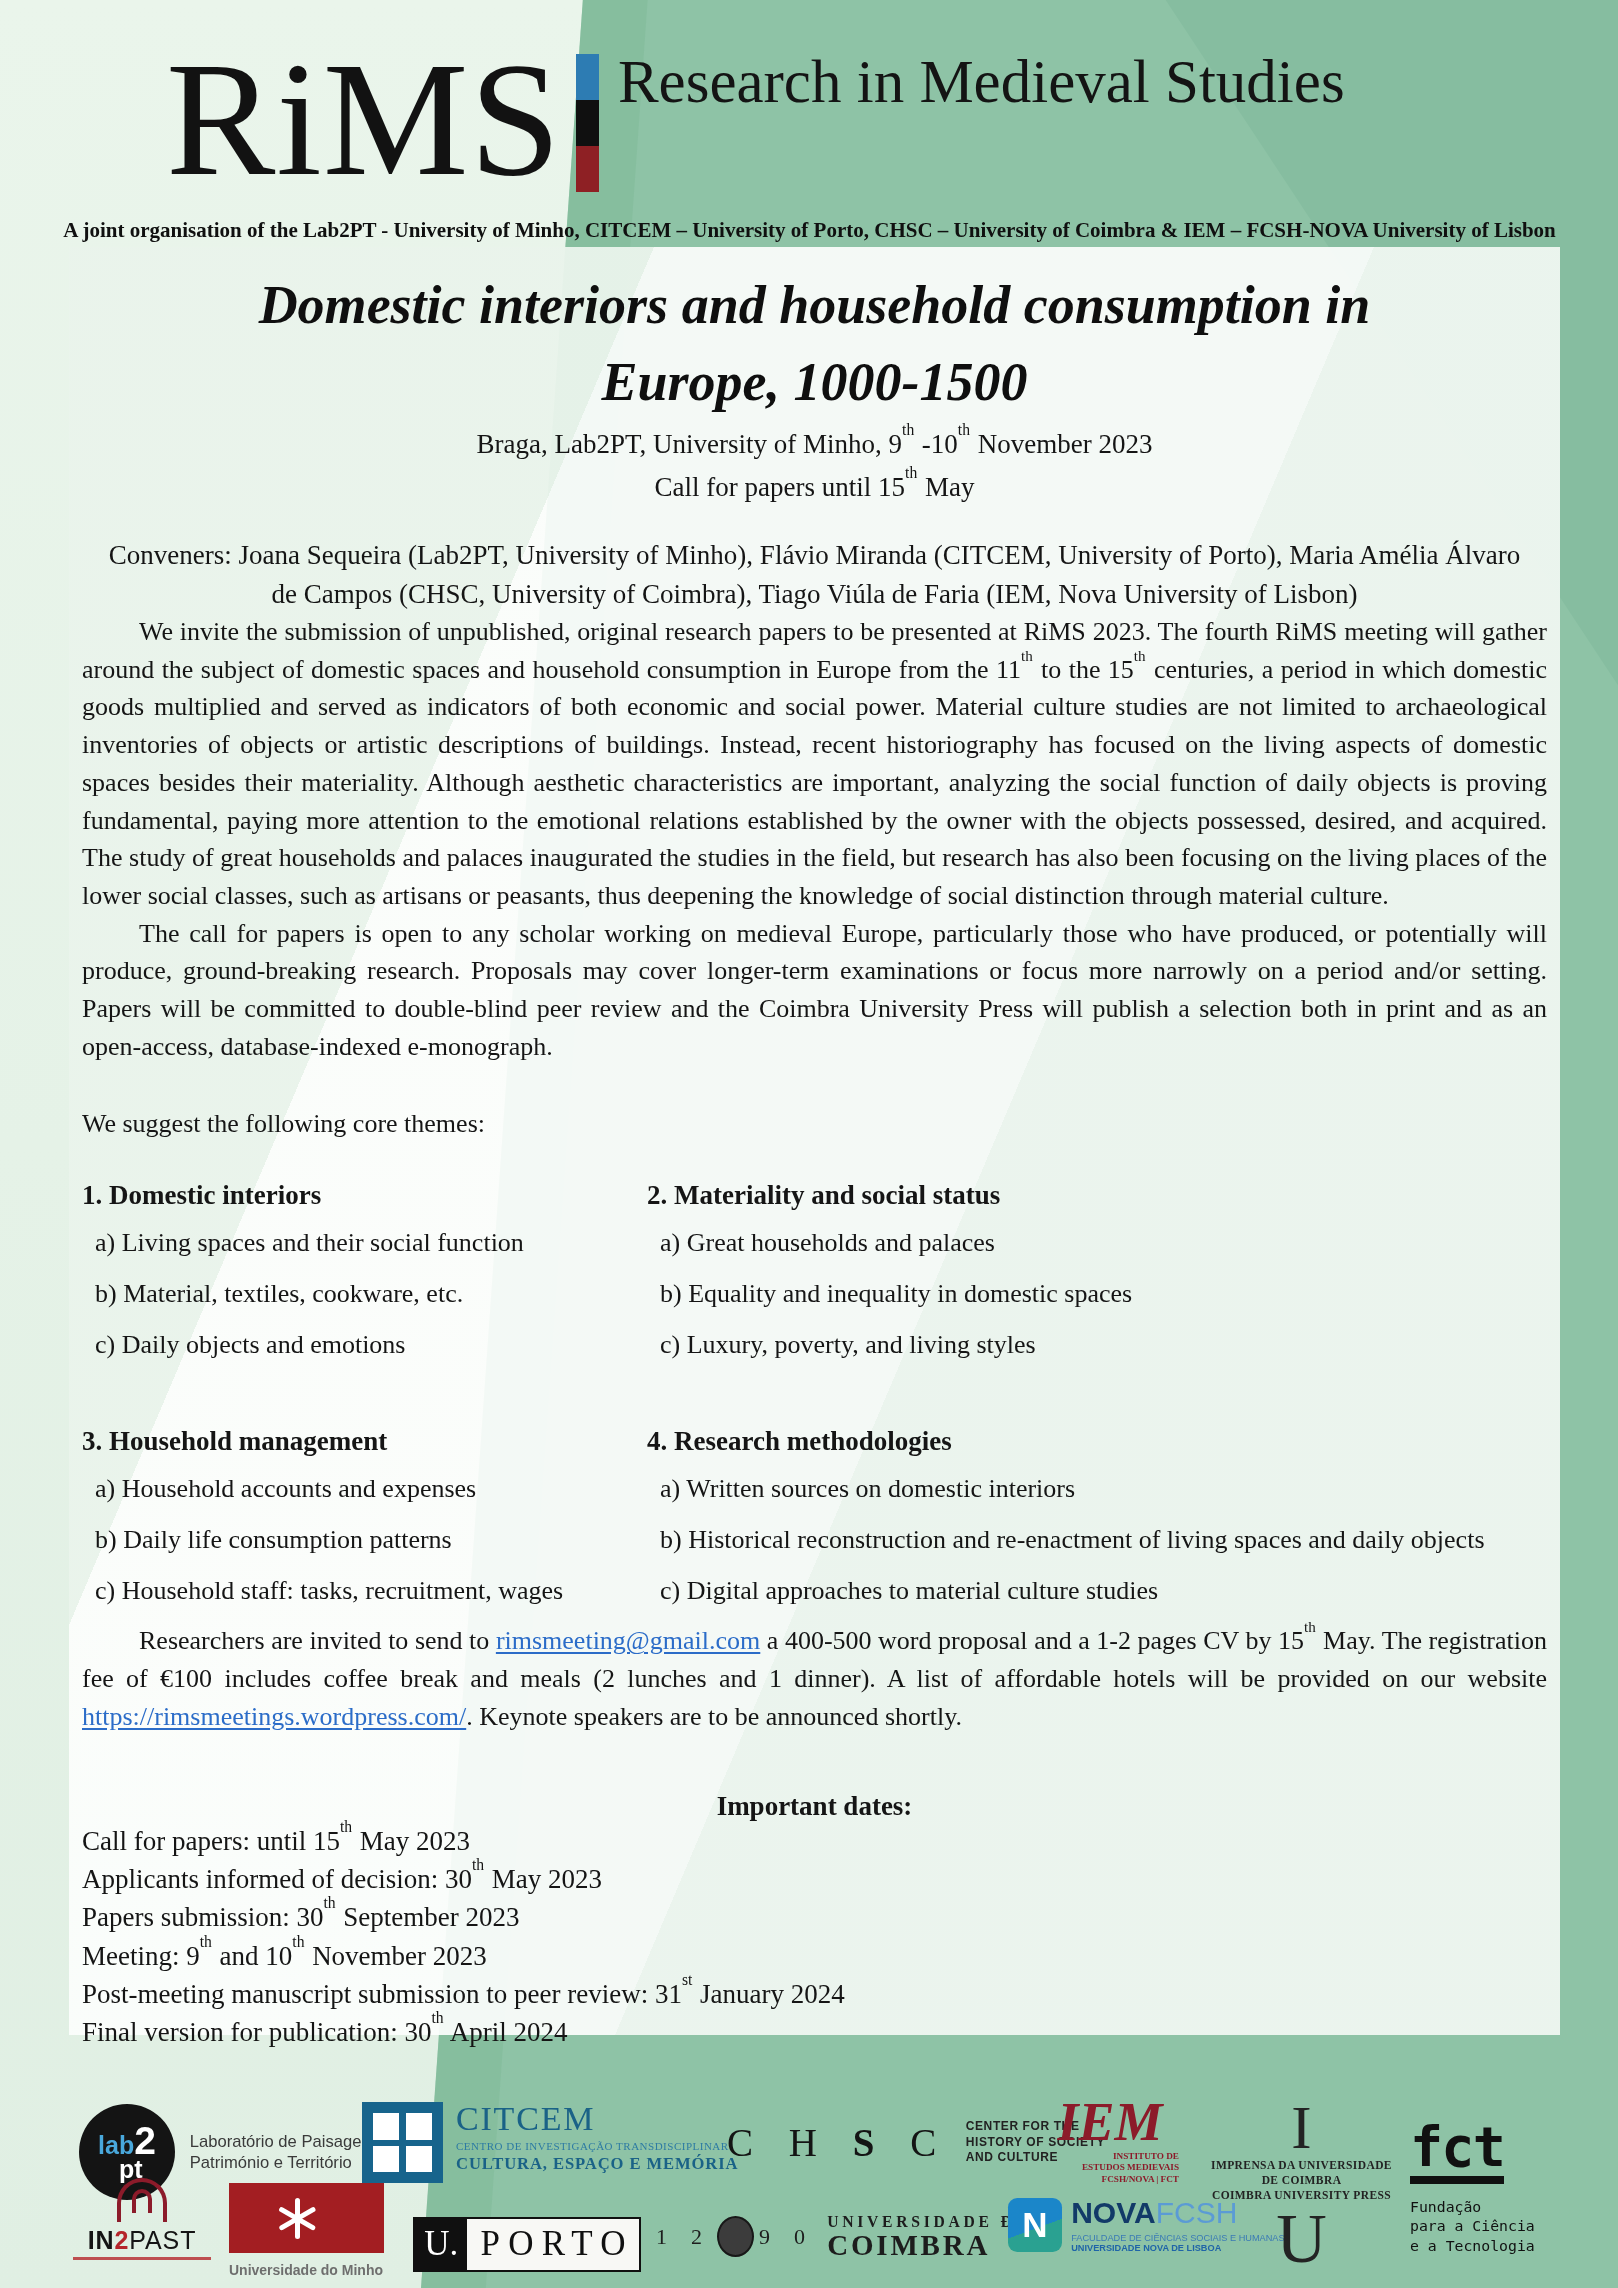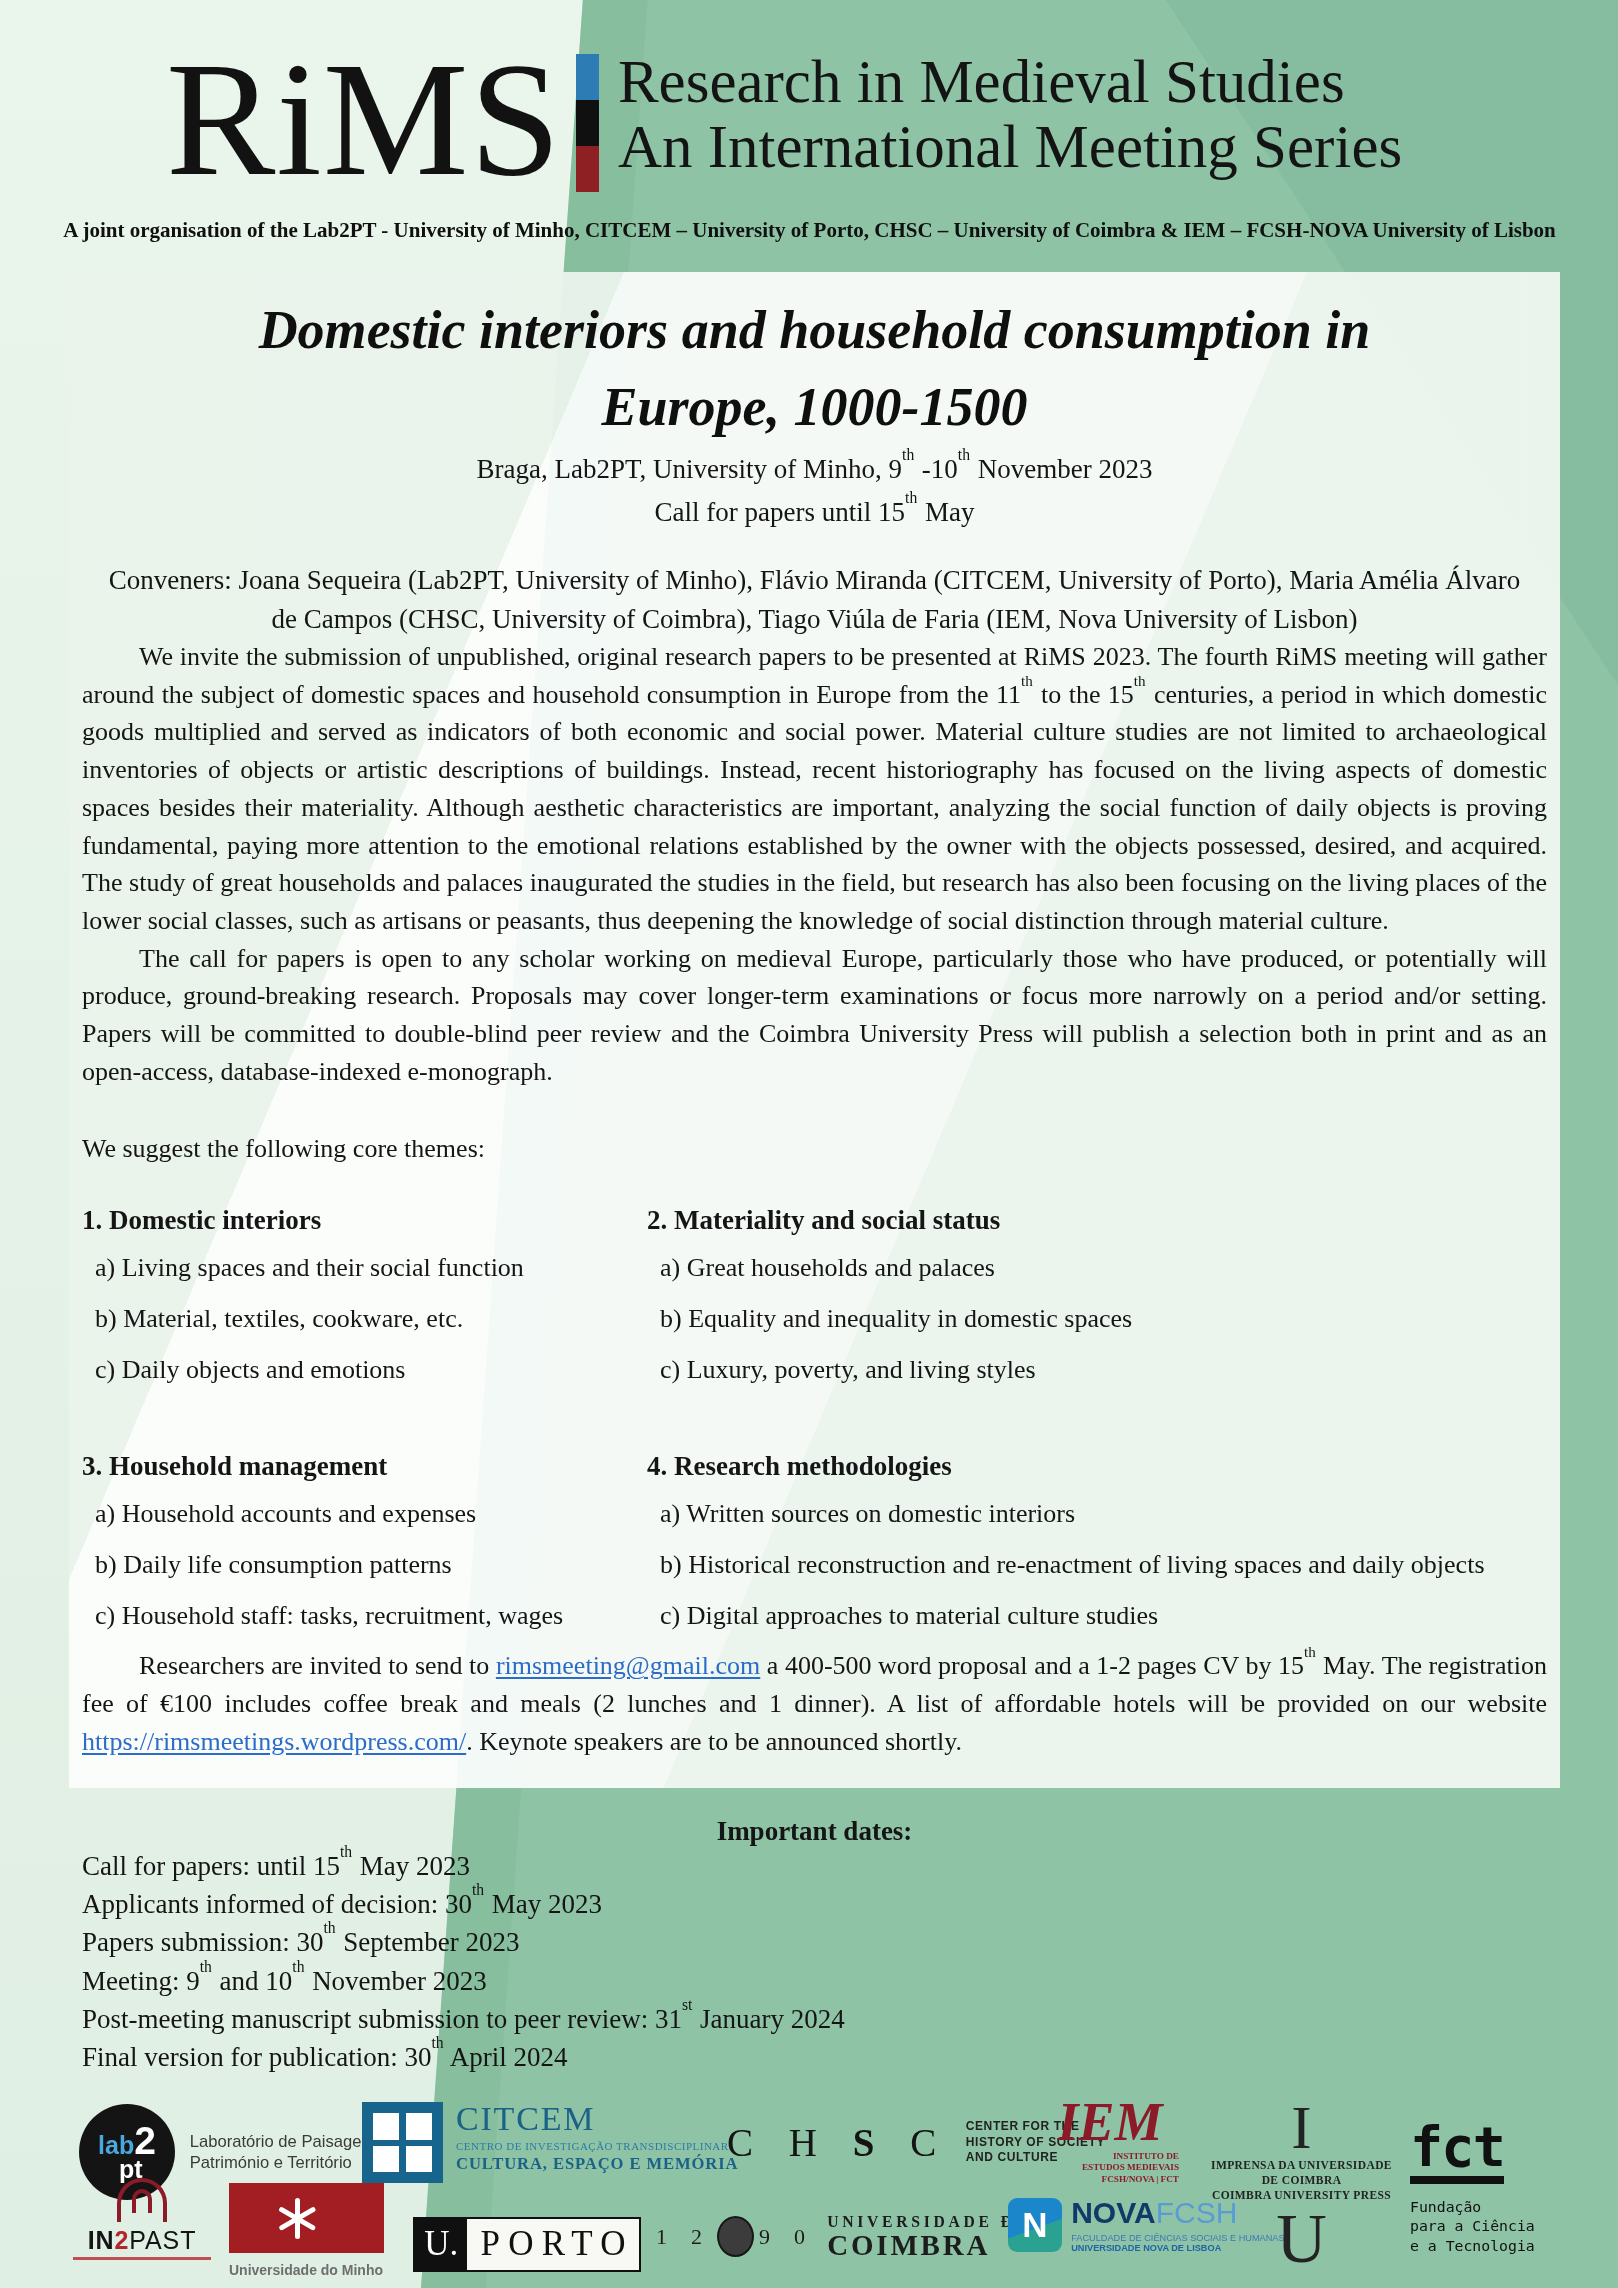--- a/index.html
+++ b/index.html
@@ -19,21 +19,21 @@
   .bg-edge {
     position: absolute; inset: 0; background: #7cb795; opacity: .45;
     clip-path: polygon(36% 0, 40% 0, 30% 100%, 26% 100%);
   }
   .bg-corner {
     position: absolute; inset: 0; background: #86bda0;
     clip-path: polygon(72% 0, 100% 0, 100% 30%);
   }
   
   .panel {
-    position: absolute; left: 69px; top: 272px; width: 1491px; height: 1516px;
+    position: absolute; left: 69px; top: 247px; width: 1491px; height: 1788px;
     background: rgba(251, 253, 251, 0.9);
     font-family: Liberation Serif, serif;
   }
   .panel::before {
     content: ""; position: absolute; inset: 0; z-index: 0; pointer-events: none;
     background: linear-gradient(113deg,
       rgba(221,237,224,.55) 0 26%,
       rgba(255,255,255,.28) 26% 58%,
       rgba(229,241,232,.45) 58% 100%);
   }
@@ -163,21 +163,20 @@
 
   <div class="rims">
     <div class="rims-word">RiMS</div>
     <div class="rims-bar">
       <span class="bar-blue"></span>
       <span class="bar-black"></span>
       <span class="bar-red"></span>
     </div>
     <div class="rims-titles">
       <div>Research in Medieval Studies</div>
-      <div>An International Meeting Series</div>
     </div>
   </div>
   <div class="org-line">A joint organisation of the Lab2PT - University of Minho, CITCEM – University of Porto, CHSC – University of Coimbra &amp; IEM – FCSH-NOVA University of Lisbon</div>
 
   <div class="panel">
     <div class="content">
 
       <div class="title">
         <div>Domestic interiors and household consumption in</div>
         <div>Europe, 1000-1500</div>

